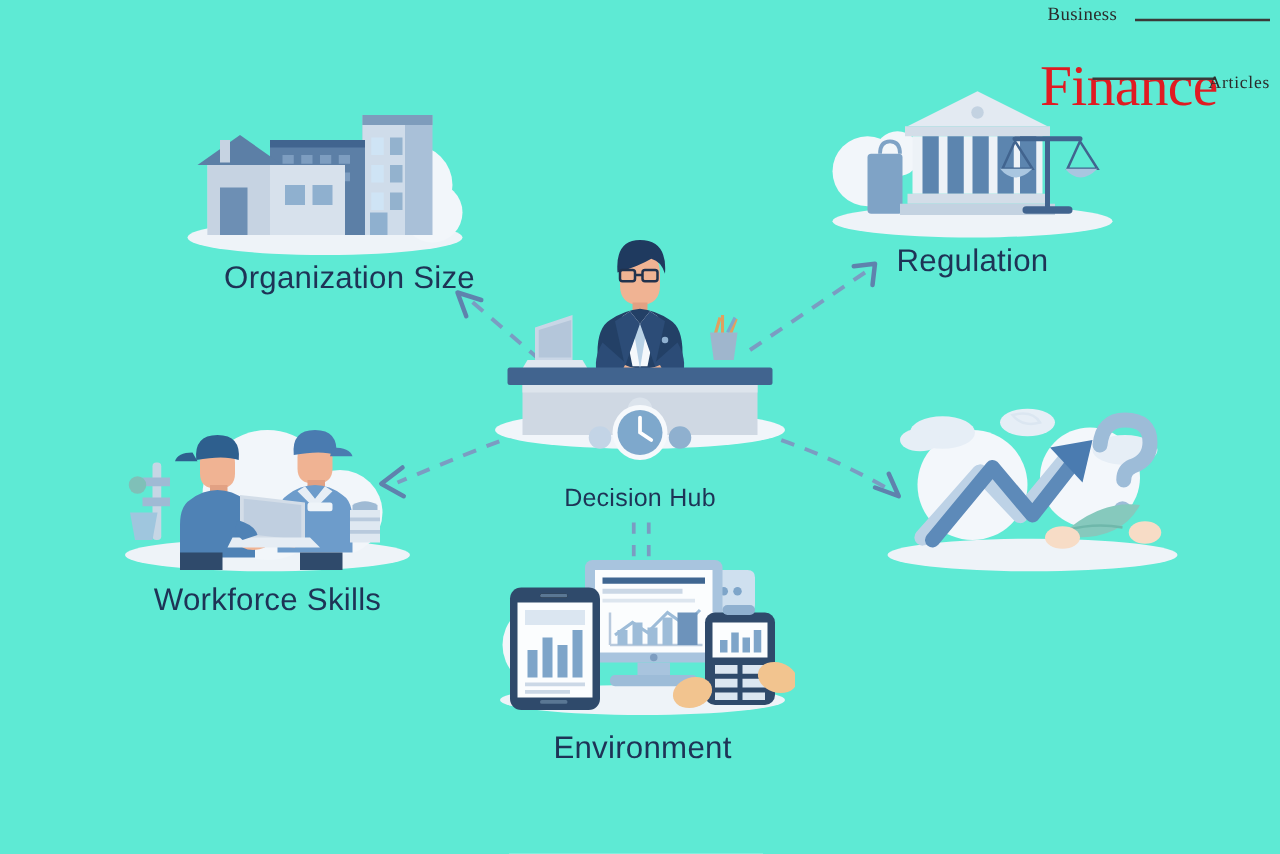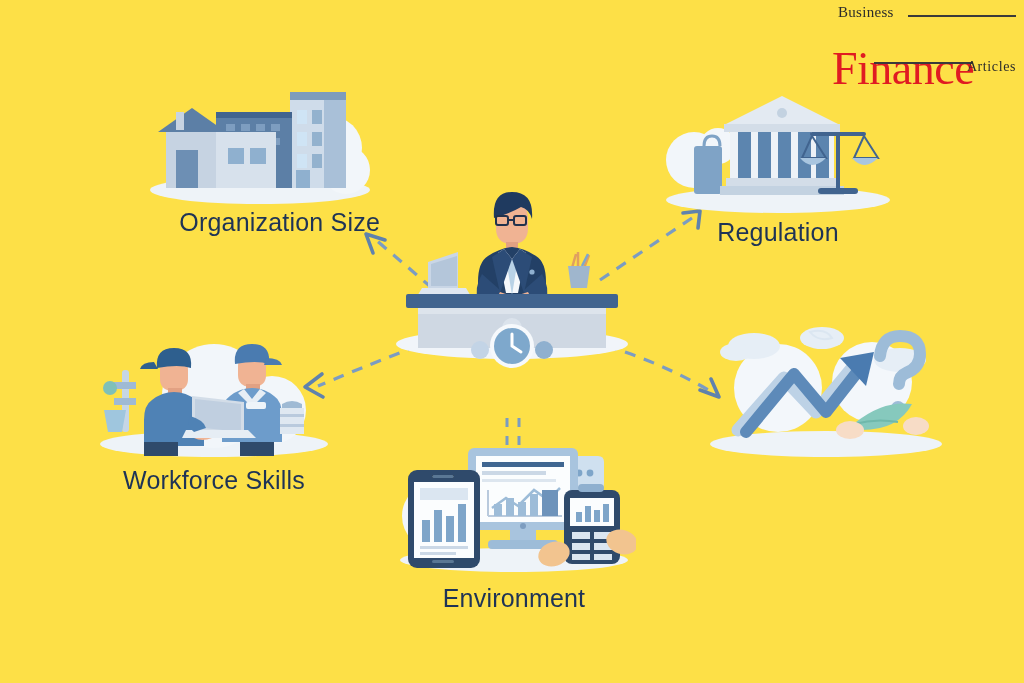--- a/index.html
+++ b/index.html
@@ -1,17 +1,17 @@
 <!DOCTYPE html>
 <html><head>
 <meta charset="utf-8">
 <style>
   html,body{margin:0;padding:0;background:#ffffff;}
   body{width:1024px;height:683px;overflow:hidden;font-family:"Liberation Sans",sans-serif;}
-  #stage{position:relative;width:1024px;height:683px;background:#fde047;}
+  #stage{position:relative;width:1024px;height:683px;background:#5eead4;}
 
   .lbl{position:absolute;color:#1e3356;font-size:25px;font-weight:400;letter-spacing:.2px;white-space:nowrap;text-align:center;}
   .lbl.hub{font-size:20px;color:#1e3356;}
 
   .node{position:absolute;}
   .art{position:absolute;left:0;top:0;}
 
   
   #logo{position:absolute;right:4px;top:2px;width:190px;height:74px;}
   #logo .l-bus{position:absolute;left:8px;top:2px;font-family:"Liberation Serif",serif;font-size:15px;color:#2b2b2b;letter-spacing:.3px;}
@@ -102,20 +102,21 @@
       <circle cx="116" cy="152" r="10" fill="#dbe3ec"></circle>
     </svg>
 
     <svg class="art" style="top:148px;left:72px;" width="88" height="44" viewBox="0 0 88 44">
       <circle cx="12" cy="26" r="9" fill="#c3d4e6"></circle>
       <circle cx="76" cy="26" r="9" fill="#8fb0cf"></circle>
       <circle cx="44" cy="22" r="22" fill="#f6f9fc"></circle>
       <circle cx="44" cy="22" r="18" fill="#7ea8cc"></circle>
       <path d="M44 22 L44 10 M44 22 L53 28" stroke="#fff" stroke-width="3" stroke-linecap="round" fill="none"></path>
     </svg>
+    <div class="lbl hub" style="left:0;top:212px;width:232px;">Decision Hub</div>
   </div>
 
   <div class="node" style="left:140px;top:78px;width:240px;height:160px;">
     <svg class="art" width="240" height="130" viewBox="0 0 240 130">
       <ellipse cx="120" cy="112" rx="110" ry="14" fill="#eef3f8"></ellipse>
       <circle cx="190" cy="70" r="32" fill="#f2f6fa"></circle>
       <circle cx="206" cy="92" r="24" fill="#f2f6fa"></circle>
 
       <rect x="150" y="14" width="56" height="96" fill="#a9c0d8"></rect>
       <rect x="150" y="14" width="56" height="8" fill="#7e9cbc"></rect>
@@ -145,21 +146,21 @@
       <rect x="26" y="54" width="110" height="56" fill="#d7e1ec"></rect>
       <rect x="26" y="54" width="50" height="56" fill="#c6d3e2"></rect>
       <rect x="36" y="72" width="22" height="38" fill="#6d8fb4"></rect>
       <rect x="88" y="70" width="16" height="16" fill="#8fb0cf"></rect>
       <rect x="110" y="70" width="16" height="16" fill="#8fb0cf"></rect>
       <rect x="36" y="34" width="8" height="18" fill="#c6d3e2"></rect>
     </svg>
     <div class="lbl" style="left:0;top:130px;width:240px;text-align:right;">Organization Size</div>
   </div>
 
-  <div class="node" style="left:660px;top:88px;width:236px;height:162px;text-decoration:underline;">
+  <div class="node" style="left:660px;top:65px;width:236px;height:162px;text-decoration:underline;">
     <svg class="art" width="236" height="130" viewBox="0 0 236 130">
       <ellipse cx="118" cy="112" rx="112" ry="13" fill="#eef3f8"></ellipse>
       <circle cx="34" cy="72" r="28" fill="#f2f6fa"></circle>
       <circle cx="58" cy="58" r="18" fill="#f2f6fa"></circle>
 
       <rect x="34" y="58" width="28" height="48" rx="3" fill="#7fa3c6"></rect>
       <path d="M44 58 q0-10 8-10 q8 0 8 10" stroke="#7fa3c6" stroke-width="3" fill="none"></path>
 
       <path d="M66 36 L122 8 L178 36 z" fill="#e3eaf2"></path>
       <circle cx="122" cy="25" r="5" fill="#c3d2e1"></circle>

